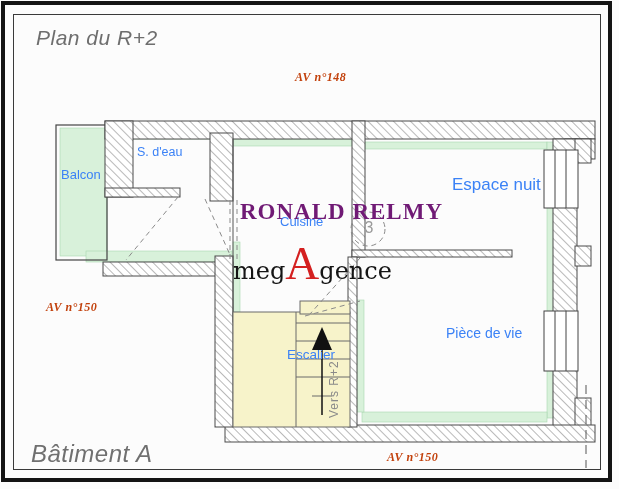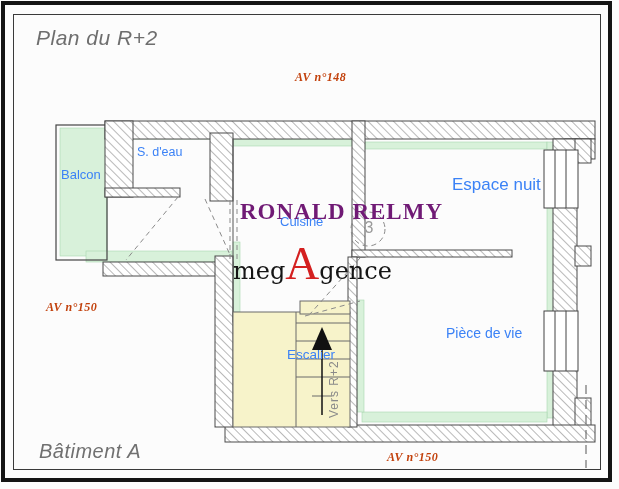--- a/index.html
+++ b/index.html
@@ -15,21 +15,21 @@
     position:absolute;left:13px;top:14px;width:588px;height:456px;
     border:1.5px solid #3a3a3a;box-sizing:border-box;pointer-events:none;z-index:0;
   }
   .plan-svg{position:absolute;left:0;top:0;z-index:1;}
   .lbl{position:absolute;color:#3b82f6;white-space:nowrap;z-index:3;}
   .title{
     position:absolute;left:36px;top:26px;font-size:21px;font-style:italic;
     color:#6e6e6e;z-index:3;letter-spacing:.5px;
   }
   .batiment{
-    position:absolute;left:39px;top:440px;font-size:20px;font-style:italic;
+    position:absolute;left:31px;top:440px;font-size:24px;font-style:italic;
     color:#707070;z-index:3;letter-spacing:.5px;
   }
   .avlabel{
     position:absolute;font-family:"Liberation Serif",serif;font-style:italic;
     font-weight:bold;font-size:12px;color:#c2410c;z-index:3;letter-spacing:.5px;
   }
   .av-top{left:295px;top:70px;}
   .av-left{left:46px;top:300px;}
   .av-bottom{left:387px;top:450px;}
   .balcon-lbl{left:61px;top:167px;font-size:13px;}

